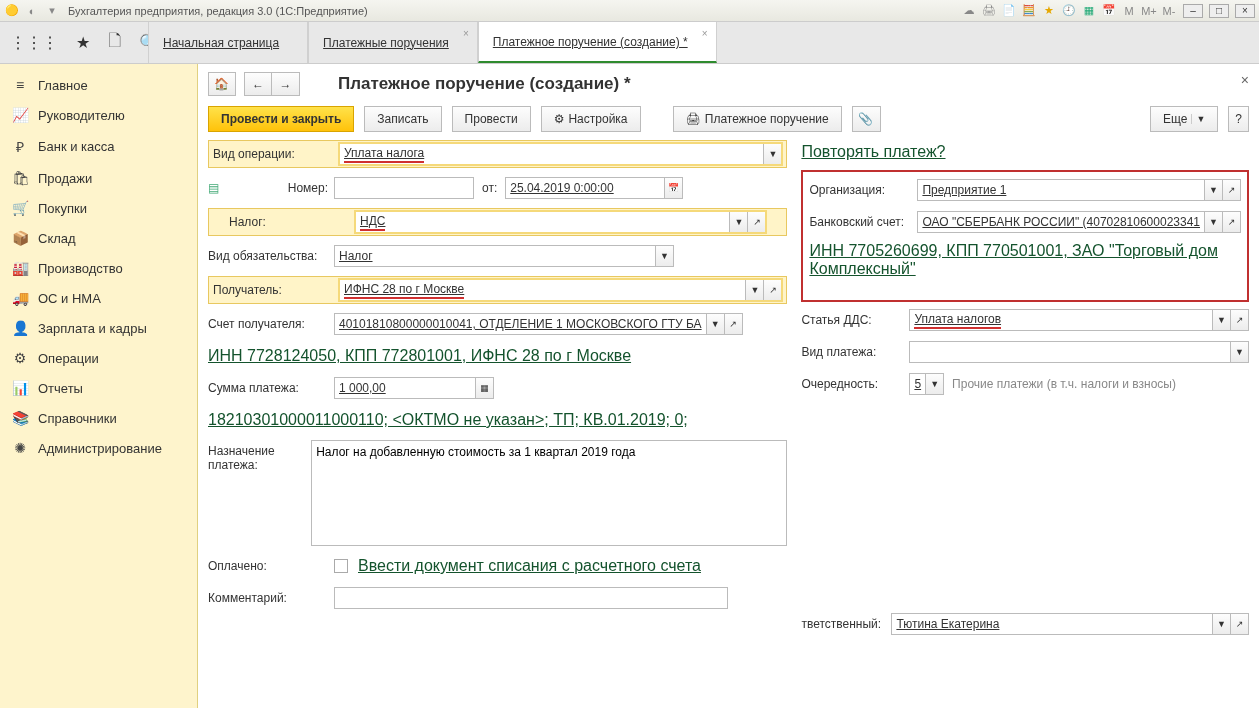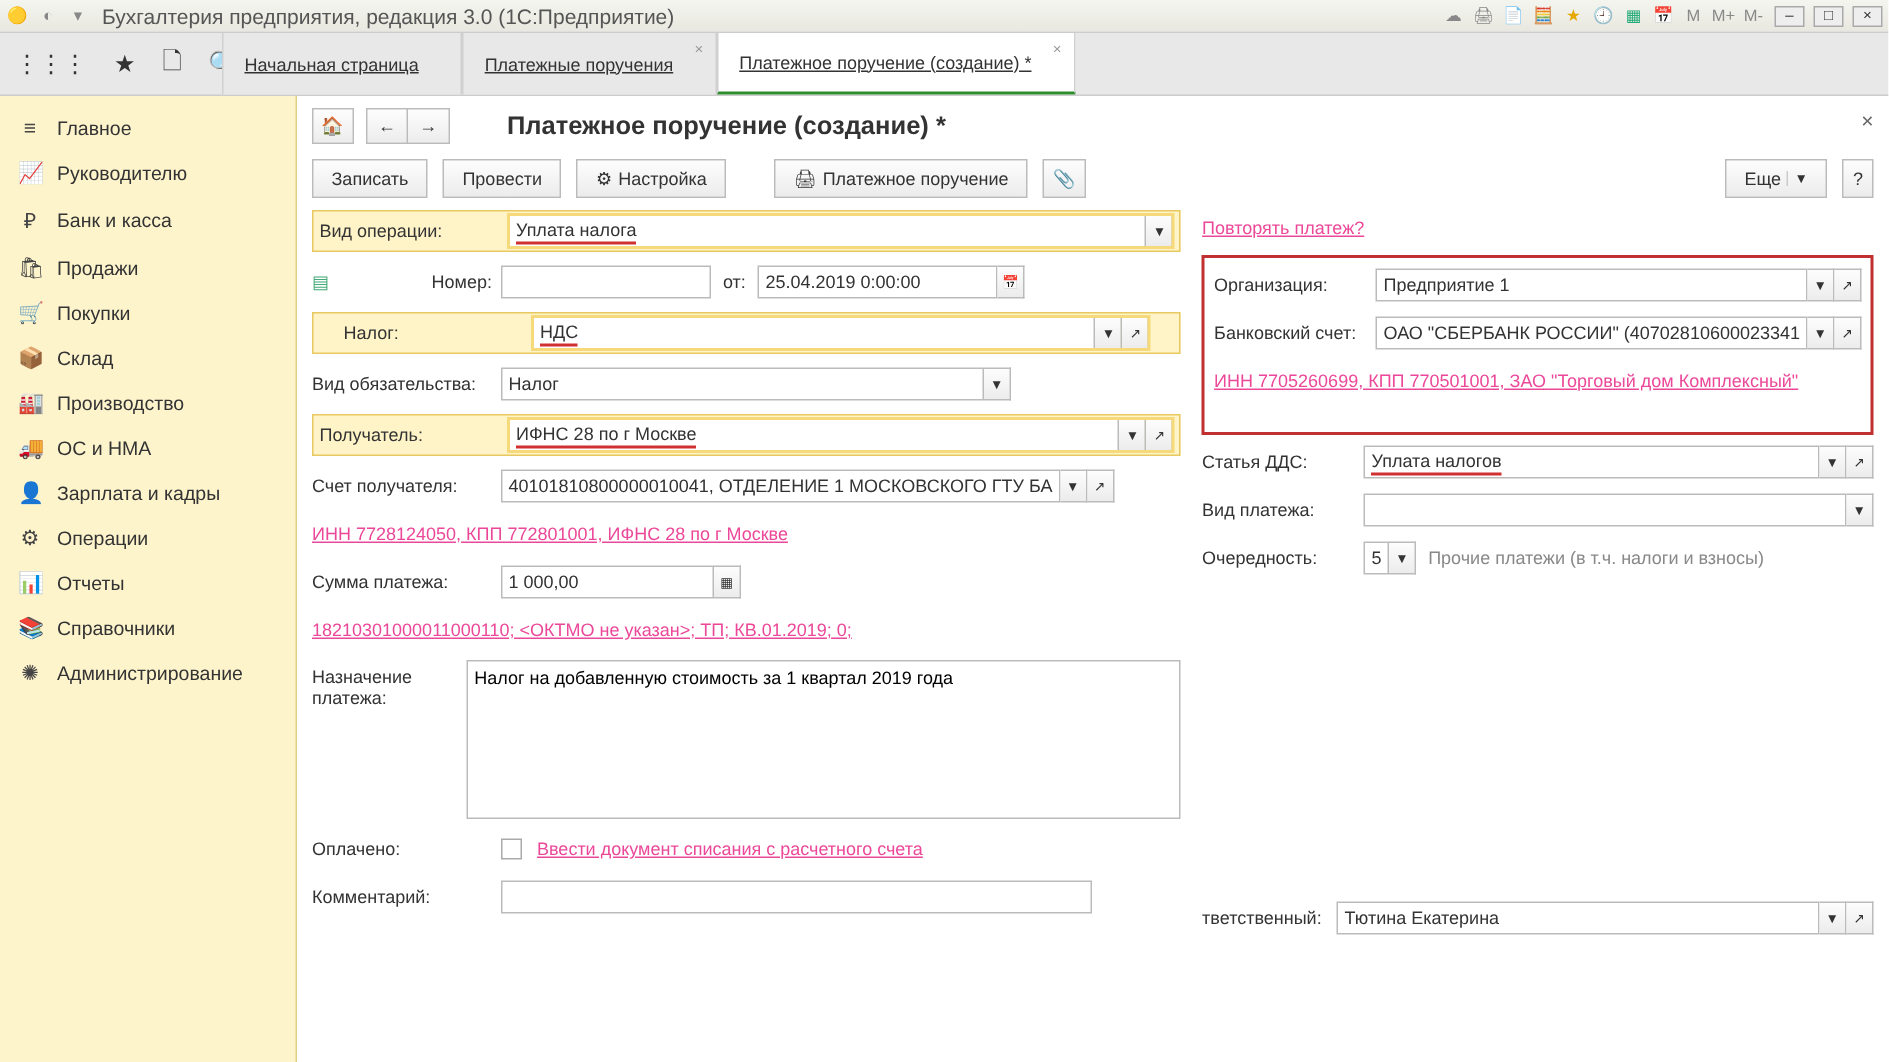--- a/index.html
+++ b/index.html
@@ -1,21 +1,21 @@
 <!DOCTYPE html>
 <html><head>
 <meta charset="utf-8">
 <style>
 * { box-sizing: border-box; margin: 0; padding: 0; font-family: Arial, sans-serif; }
 body { font-size: 12px; color: #333; background: #fff; overflow: hidden; }
 
 
 .titlebar { height: 22px; background: linear-gradient(#f5f5f0,#e8e8e0); display:flex; align-items:center; padding:0 4px; border-bottom:1px solid #ccc; }
 .titlebar .left-icons { display:flex; gap:4px; align-items:center; }
-.titlebar .title-text { margin-left:8px; font-size:14px; color:#555; }
+.titlebar .title-text { margin-left:8px; font-size:11px; color:#555; }
 .titlebar .right-icons { margin-left:auto; display:flex; gap:4px; align-items:center; }
 .titlebar .ico { width:16px; height:16px; display:inline-flex; align-items:center; justify-content:center; font-size:11px; color:#888; }
 .win-btn { width:20px; height:14px; border:1px solid #aaa; background:#eee; font-size:10px; display:inline-flex; align-items:center; justify-content:center; margin-left:2px; }
 
 
 .panelbar { height:42px; background:#e8e8e8; border-bottom:1px solid #ccc; display:flex; align-items:stretch; }
 .panel-icons { width:148px; display:flex; align-items:center; gap:18px; padding-left:10px; }
 .panel-icons .pic { font-size:16px; color:#333; }
 .tab { position:relative; padding:0 28px 0 14px; display:flex; align-items:center; font-size:12px; border-left:1px solid #d0d0d0; border-right:1px solid #d0d0d0; background:#e8e8e8;text-decoration:underline; }
 .tab.active { background:#fff; border-bottom:2px solid #2e8b2e; }
@@ -41,33 +41,33 @@
 .spacer { flex:1; }
 .dropdown-btn { border-left:1px solid #ccc; padding-left:4px; margin-left:4px; font-size:9px; }
 
 
 .form-area { display:flex; gap:8px; }
 .col-left { width:586px; }
 .col-right { flex:1; padding-left:6px; }
 
 .form-row { display:flex; align-items:center; margin-bottom:8px; min-height:24px; }
 .form-row .lbl { width:126px; font-size:12px; }
-.form-input { flex:1; height:22px; border:1px solid #bbb; padding:2px 4px; font-size:12px; background:#fff; display:flex; align-items:center; }
+.form-input { flex:1; height:22px; border:1px solid #bbb; padding:2px 4px; font-size:12px; background:#fff; display:flex; align-items:center;text-decoration:underline; }
 .form-input.short { flex:0 0 140px; }
 .form-input.mid { flex:0 0 160px; }
 .sel-btn { width:18px; height:22px; border:1px solid #bbb; border-left:none; background:linear-gradient(#fdfdfd,#ececec); font-size:9px; display:inline-flex;align-items:center;justify-content:center; }
 .sel-btn.open { width:18px; }
 
 .highlighted-yellow { background:#fff4c8 !important; border:1px solid #e8c860 !important; }
 .field-wrap { display:flex; flex:1; }
 .field-wrap.yellow { outline:2px solid #f5d97a; outline-offset:-1px; }
 
 .red-underline { border-bottom:2px solid #d03030; display:inline-block; padding-bottom:1px; }
 
-.link { color:#ec4899; text-decoration:underline; cursor:pointer; font-size:12px; }
+.link { color:#14532d; text-decoration:underline; cursor:pointer; font-size:16px; }
 
 .textarea { width:100%; height:106px; border:1px solid #bbb; padding:4px; font-size:12px; resize:none; font-family:Arial; }
 
 .checkbox { width:14px; height:14px; border:1px solid #aaa; display:inline-block; margin-right:10px; }
 
 .right-block { border:2px solid #c03030; padding:6px 6px 20px 6px; margin-bottom:6px; }
 .right-block .form-row .lbl { width:108px; }
 
 .col-right .form-row .lbl { width:108px; }
 
@@ -184,20 +184,21 @@
     <div class="doc-header">
       <span class="nav-btn">🏠</span>
       <span style="display:inline-flex;">
         <span class="nav-btn">←</span>
         <span class="nav-btn" style="border-left:none">→</span>
       </span>
       <span class="doc-title">Платежное поручение (создание) *</span>
     </div>
 
     <div class="action-row">
+      <span class="btn primary">Провести и закрыть</span>
       <span class="btn">Записать</span>
       <span class="btn">Провести</span>
       <span class="btn">
           <span class="ico-in">⚙</span>
           <span>Настройка</span>
         </span>
       <span style="width:12px"></span>
       <span class="btn">
           <span class="ico-in">🖨</span>
           <span>Платежное поручение</span>

